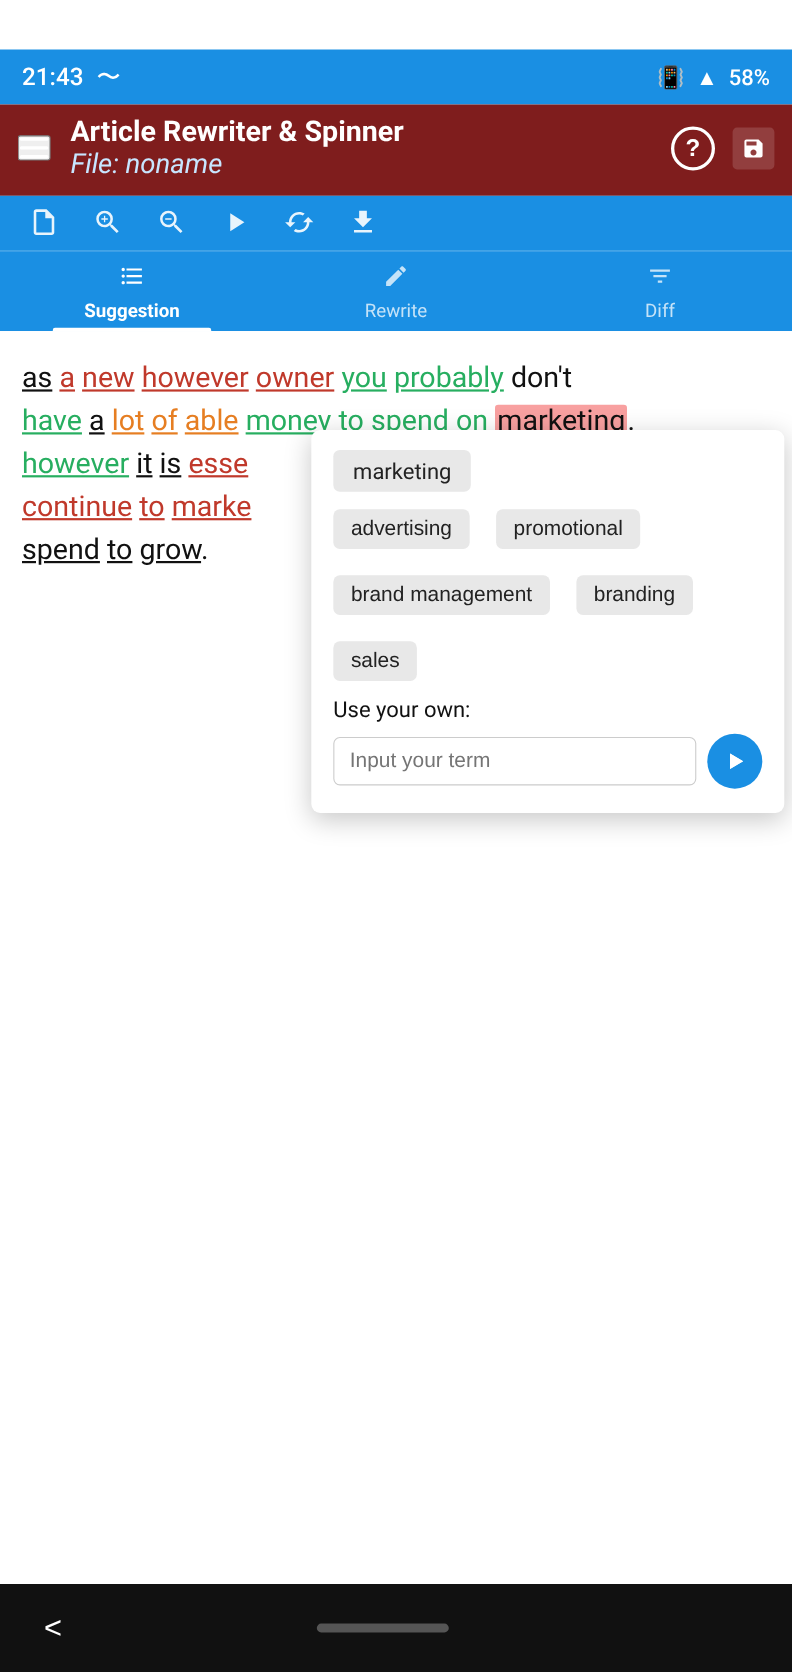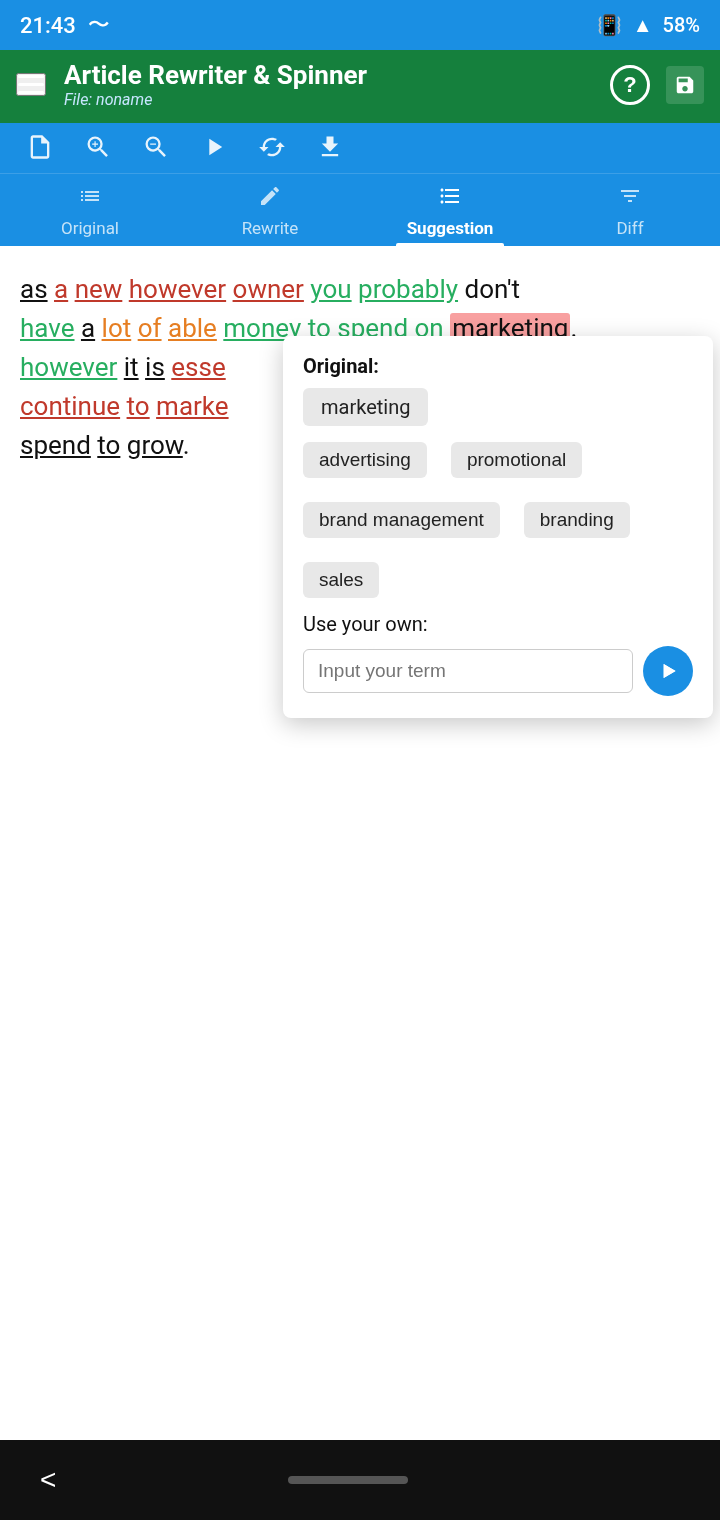--- a/index.html
+++ b/index.html
@@ -16,37 +16,38 @@
     .status-bar {
       background: #1a8fe3;
       height: 50px;
       display: flex;
       align-items: center;
       justify-content: space-between;
       padding: 0 20px;
       color: #fff;
       font-size: 22px;
       font-weight: 500;
+      margin-top: 45px;
     }
     .status-left {
       display: flex;
       align-items: center;
       gap: 12px;
     }
     .status-right {
       display: flex;
       align-items: center;
       gap: 10px;
       font-size: 20px;
     }
     .battery-icon { font-size: 20px; }
 
     
     .app-header {
-      background: #15803d;
+      background: #7f1d1d;
       padding: 10px 16px 14px 16px;
       display: flex;
       align-items: center;
       gap: 18px;
     }
     .hamburger-icon {
       color: #fff;
       font-size: 28px;
       cursor: pointer;
       display: flex;
@@ -63,21 +64,21 @@
     .header-title-group {
       flex: 1;
     }
     .app-title {
       color: #fff;
       font-size: 26px;
       font-weight: 700;
     }
     .app-subtitle {
       color: #c8e6ff;
-      font-size: 16px;
+      font-size: 25px;
       font-style: italic;
     }
     .header-actions {
       display: flex;
       gap: 16px;
       align-items: center;
     }
     .header-icon-btn {
       color: #fff;
       font-size: 28px;
@@ -383,44 +384,36 @@
     </svg>
   </button>
   <button class="toolbar-btn">
     <svg width="28" height="28" viewBox="0 0 24 24" fill="white">
       <path d="M19 9h-4V3H9v6H5l7 7 7-7zM5 18v2h14v-2H5z"></path>
     </svg>
   </button>
 </div>
 
 <div class="tab-bar">
-  <div class="tab-item">
+  <div class="tab-item active">
     <span class="tab-icon">
-      <svg width="24" height="24" viewBox="0 0 24 24" fill="rgba(255,255,255,0.75)">
-        <path d="M3 13h2v-2H3v2zm0 4h2v-2H3v2zm0-8h2V7H3v2zm4 4h14v-2H7v2zm0 4h14v-2H7v2zM7 7v2h14V7H7z"></path>
+      <svg width="24" height="24" viewBox="0 0 24 24" fill="white">
+        <path d="M4 10.5c-.83 0-1.5.67-1.5 1.5s.67 1.5 1.5 1.5 1.5-.67 1.5-1.5-.67-1.5-1.5-1.5zm0-6c-.83 0-1.5.67-1.5 1.5S3.17 7.5 4 7.5 5.5 6.83 5.5 6 4.83 4.5 4 4.5zm0 12c-.83 0-1.5.68-1.5 1.5s.68 1.5 1.5 1.5 1.5-.68 1.5-1.5-.67-1.5-1.5-1.5zM7 19h14v-2H7v2zm0-6h14v-2H7v2zm0-8v2h14V5H7z"></path>
       </svg>
     </span>
-    <span class="tab-label" style="color:rgba(255,255,255,0.75)">Original</span>
+    <span class="tab-label" style="color:white; font-weight:700">Suggestion</span>
   </div>
   <div class="tab-item">
     <span class="tab-icon">
       <svg width="24" height="24" viewBox="0 0 24 24" fill="rgba(255,255,255,0.75)">
         <path d="M3 17.25V21h3.75L17.81 9.94l-3.75-3.75L3 17.25zM20.71 7.04c.39-.39.39-1.02 0-1.41l-2.34-2.34c-.39-.39-1.02-.39-1.41 0l-1.83 1.83 3.75 3.75 1.83-1.83z"></path>
       </svg>
     </span>
     <span class="tab-label" style="color:rgba(255,255,255,0.75)">Rewrite</span>
   </div>
-  <div class="tab-item active">
-    <span class="tab-icon">
-      <svg width="24" height="24" viewBox="0 0 24 24" fill="white">
-        <path d="M4 10.5c-.83 0-1.5.67-1.5 1.5s.67 1.5 1.5 1.5 1.5-.67 1.5-1.5-.67-1.5-1.5-1.5zm0-6c-.83 0-1.5.67-1.5 1.5S3.17 7.5 4 7.5 5.5 6.83 5.5 6 4.83 4.5 4 4.5zm0 12c-.83 0-1.5.68-1.5 1.5s.68 1.5 1.5 1.5 1.5-.68 1.5-1.5-.67-1.5-1.5-1.5zM7 19h14v-2H7v2zm0-6h14v-2H7v2zm0-8v2h14V5H7z"></path>
-      </svg>
-    </span>
-    <span class="tab-label" style="color:white; font-weight:700">Suggestion</span>
-  </div>
   <div class="tab-item">
     <span class="tab-icon">
       <svg width="24" height="24" viewBox="0 0 24 24" fill="rgba(255,255,255,0.75)">
         <path d="M10 18h4v-2h-4v2zM3 6v2h18V6H3zm3 7h12v-2H6v2z"></path>
       </svg>
     </span>
     <span class="tab-label" style="color:rgba(255,255,255,0.75)">Diff</span>
   </div>
 </div>
 
@@ -477,21 +470,20 @@
     <span class="word-link word-red">marke</span>
     <br>
     <span class="word-link word-underline">spend</span>
     <span> </span>
     <span class="word-link word-underline">to</span>
     <span> </span>
     <span class="word-link word-underline">grow</span><span>.</span>
   </div>
 
   <div class="suggestion-popup">
-    <div class="popup-section-label">Original:</div>
     <div class="original-chip">marketing</div>
     <div class="chips-row">
       <button class="chip">advertising</button>
       <button class="chip">promotional</button>
       <button class="chip">brand management</button>
       <button class="chip">branding</button>
       <button class="chip">sales</button>
     </div>
     <div class="use-own-label">Use your own:</div>
     <div class="use-own-row">

